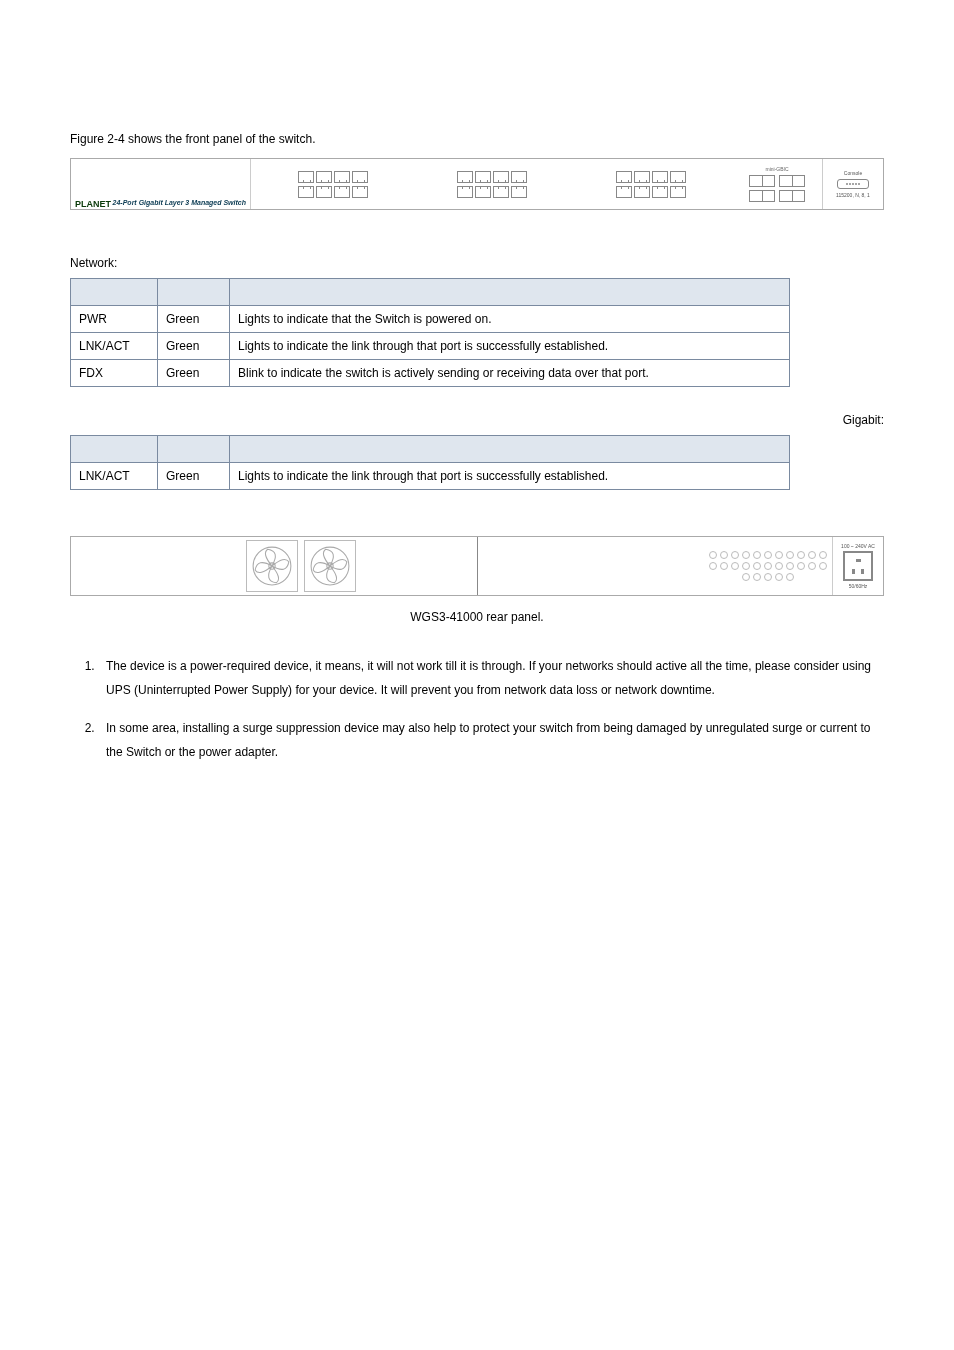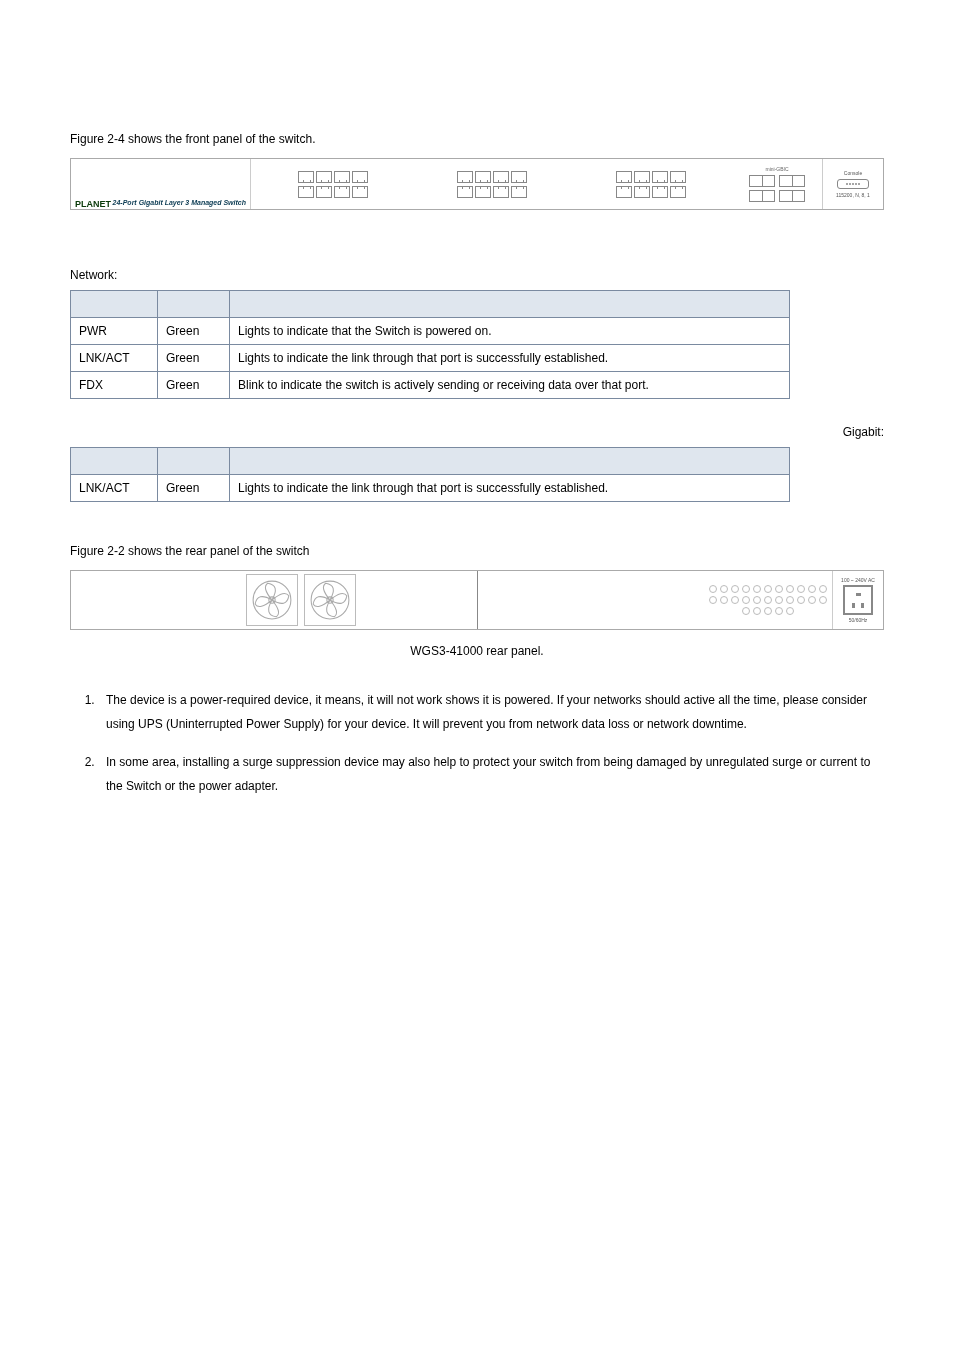--- a/index.html
+++ b/index.html
@@ -68,21 +68,21 @@
   .serial { width: 30px; height:8px; border:1px solid #888; border-radius:3px; display:flex; align-items:center; justify-content:center; gap:1px;}
   .serial span{ width:2px;height:2px;background:#888; border-radius:50%;}
   .fp-right .t { font-size:5px; color:#555;}
 
   .caption {
     text-align: center;
     margin: 8px 0 30px 0;
   }
 
   .subhead {
-    margin: 24px 0 8px 0;
+    margin: 12px 0 8px 0;
   }
 
   table.led {
     border-collapse: collapse;
     width: 720px;
   }
   table.led th, table.led td {
     border: 1px solid #7a8aa0;
     font-size: 12px;
     padding: 6px 8px;
@@ -333,21 +333,20 @@
       <tr>
         <td class="col-led">LNK/ACT</td>
         <td class="col-color">Green</td>
         <td>Lights to indicate the link through that port is successfully established.</td>
       </tr>
     </tbody>
   </table>
 
   <div style="height:40px;"></div>
 
-  <p class="para">Figure 2-2 shows the rear panel of the switch</p>
 
   <div class="rp-box">
     <div class="rp-divider"></div>
     <div class="rp-spacer"></div>
     <div class="rp-fans">
       <div class="fan">
         <svg viewBox="0 0 40 40">
             <circle cx="20" cy="20" r="18" fill="none" stroke="#aaa" stroke-width="1"></circle>
             <path d="M20 20 Q10 8 16 4 Q28 6 20 20 Q32 10 36 16 Q34 28 20 20 Q30 32 24 36 Q12 34 20 20 Q8 30 4 24 Q6 12 20 20" fill="none" stroke="#aaa" stroke-width="1"></path>
             <circle cx="20" cy="20" r="3" fill="none" stroke="#aaa"></circle>
@@ -400,17 +399,17 @@
             <div class="prong"></div>
           </div>
       </div>
       <span>50/60Hz</span>
     </div>
   </div>
 
   <p class="caption">WGS3-41000 rear panel.</p>
 
   <ol class="notes">
-    <li>The device is a power-required device, it means, it will not work shows it is powered. If your networks should active all the time, please consider using UPS (Uninterrupted Power Supply) for your device. It will prevent you from network data loss or network downtime.</li>
+    <li>The device is a power-required device, it means, it will not work till it is through. If your networks should active all the time, please consider using UPS (Uninterrupted Power Supply) for your device. It will prevent you from network data loss or network downtime.</li>
     <li>In some area, installing a surge suppression device may also help to protect your switch from being damaged by unregulated surge or current to the Switch or the power adapter.</li>
   </ol>
 
 </div>
 
 </body></html>

